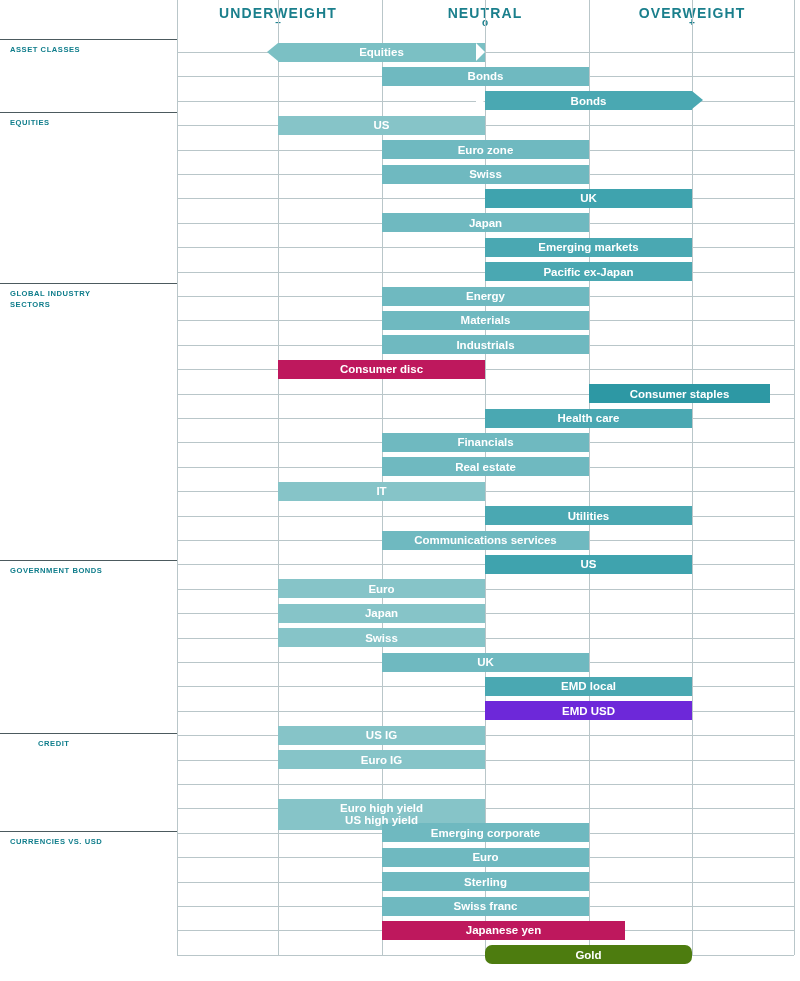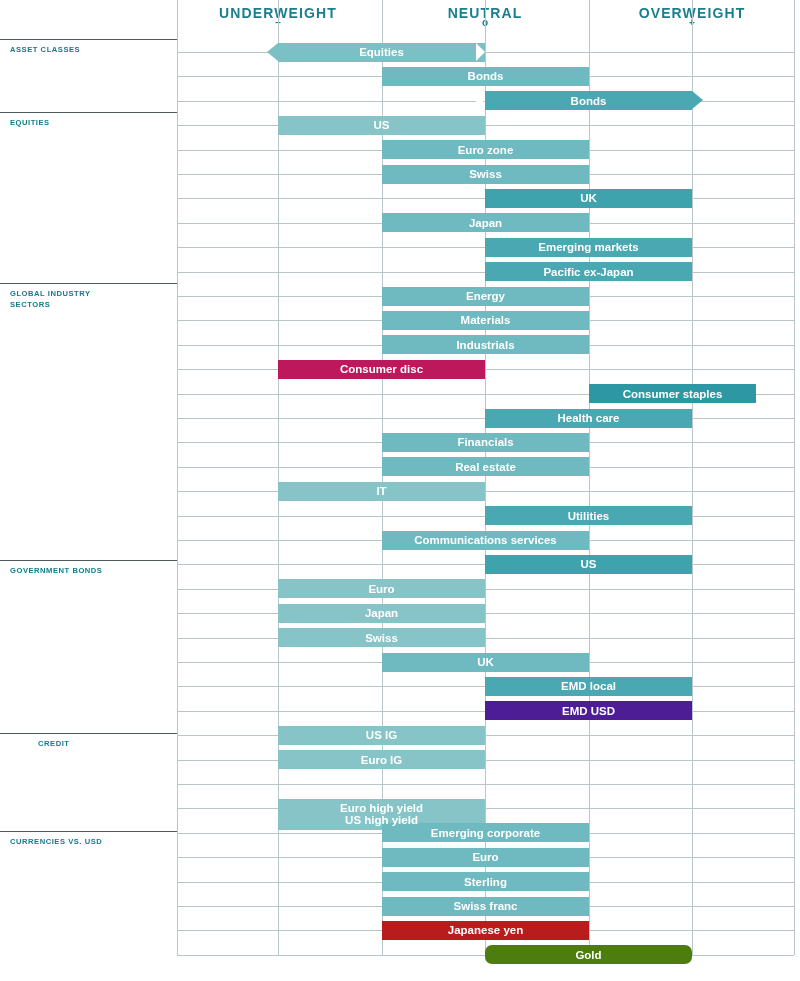--- a/index.html
+++ b/index.html
@@ -267,21 +267,21 @@
       </div>
       <div class="bar" style="left: 382px; width: 207px; top: 310.9px; background: rgb(111, 185, 192);">
         <span>Materials</span>
       </div>
       <div class="bar" style="left: 382px; width: 207px; top: 335.3px; background: rgb(111, 185, 192);">
         <span>Industrials</span>
       </div>
       <div class="bar" style="left: 278px; width: 207px; top: 359.7px; background: #be185d;">
         <span>Consumer disc</span>
       </div>
-      <div class="bar" style="left: 589px; width: 167px; top: 384.1px; background: rgb(45, 152, 164);">
+      <div class="bar" style="left: 589px; width: 181px; top: 384.1px; background: rgb(45, 152, 164);">
         <span>Consumer staples</span>
       </div>
       <div class="bar" style="left: 485px; width: 207px; top: 408.5px; background: rgb(74, 168, 178);">
         <span>Health care</span>
       </div>
       <div class="bar" style="left: 382px; width: 207px; top: 432.9px; background: rgb(111, 185, 192);">
         <span>Financials</span>
       </div>
       <div class="bar" style="left: 382px; width: 207px; top: 457.3px; background: rgb(111, 185, 192);">
         <span>Real estate</span>
@@ -306,21 +306,21 @@
       </div>
       <div class="bar" style="left: 278px; width: 207px; top: 628.1px; background: rgb(134, 196, 200);">
         <span>Swiss</span>
       </div>
       <div class="bar" style="left: 382px; width: 207px; top: 652.5px; background: rgb(111, 185, 192);">
         <span>UK</span>
       </div>
       <div class="bar" style="left: 485px; width: 207px; top: 676.9px; background: rgb(74, 168, 178);">
         <span>EMD local</span>
       </div>
-      <div class="bar" style="left: 485px; width: 207px; top: 701.3px; background: #4c1d95;">
+      <div class="bar" style="left: 485px; width: 207px; top: 701.3px; background: #6d28d9;">
         <span>EMD USD</span>
       </div>
       <div class="bar" style="left: 278px; width: 207px; top: 725.7px; background: rgb(134, 196, 200);">
         <span>US IG</span>
       </div>
       <div class="bar" style="left: 278px; width: 207px; top: 750.1px; background: rgb(134, 196, 200);">
         <span>Euro IG</span>
       </div>
       <div class="bar" style="left: 278px; width: 207px; top: 774.5px; background: rgb(134, 196, 200); margin-top: 36px;">
         <span>US high yield</span>
@@ -333,20 +333,20 @@
       </div>
       <div class="bar" style="left: 382px; width: 207px; top: 847.7px; background: rgb(111, 185, 192);">
         <span>Euro</span>
       </div>
       <div class="bar" style="left: 382px; width: 207px; top: 872.1px; background: rgb(111, 185, 192);">
         <span>Sterling</span>
       </div>
       <div class="bar" style="left: 382px; width: 207px; top: 896.5px; background: rgb(111, 185, 192);">
         <span>Swiss franc</span>
       </div>
-      <div class="bar" style="left: 382px; width: 207px; top: 920.9px; background: #b91c1c;">
+      <div class="bar" style="left: 382px; width: 243px; top: 920.9px; background: #be185d;">
         <span>Japanese yen</span>
       </div>
       <div class="bar" style="left: 485px; width: 207px; top: 945.3px; background: #4d7c0f; border-radius: 7px;">
         <span>Gold</span>
       </div>
     </div>
 </div>
 
 </body></html>

